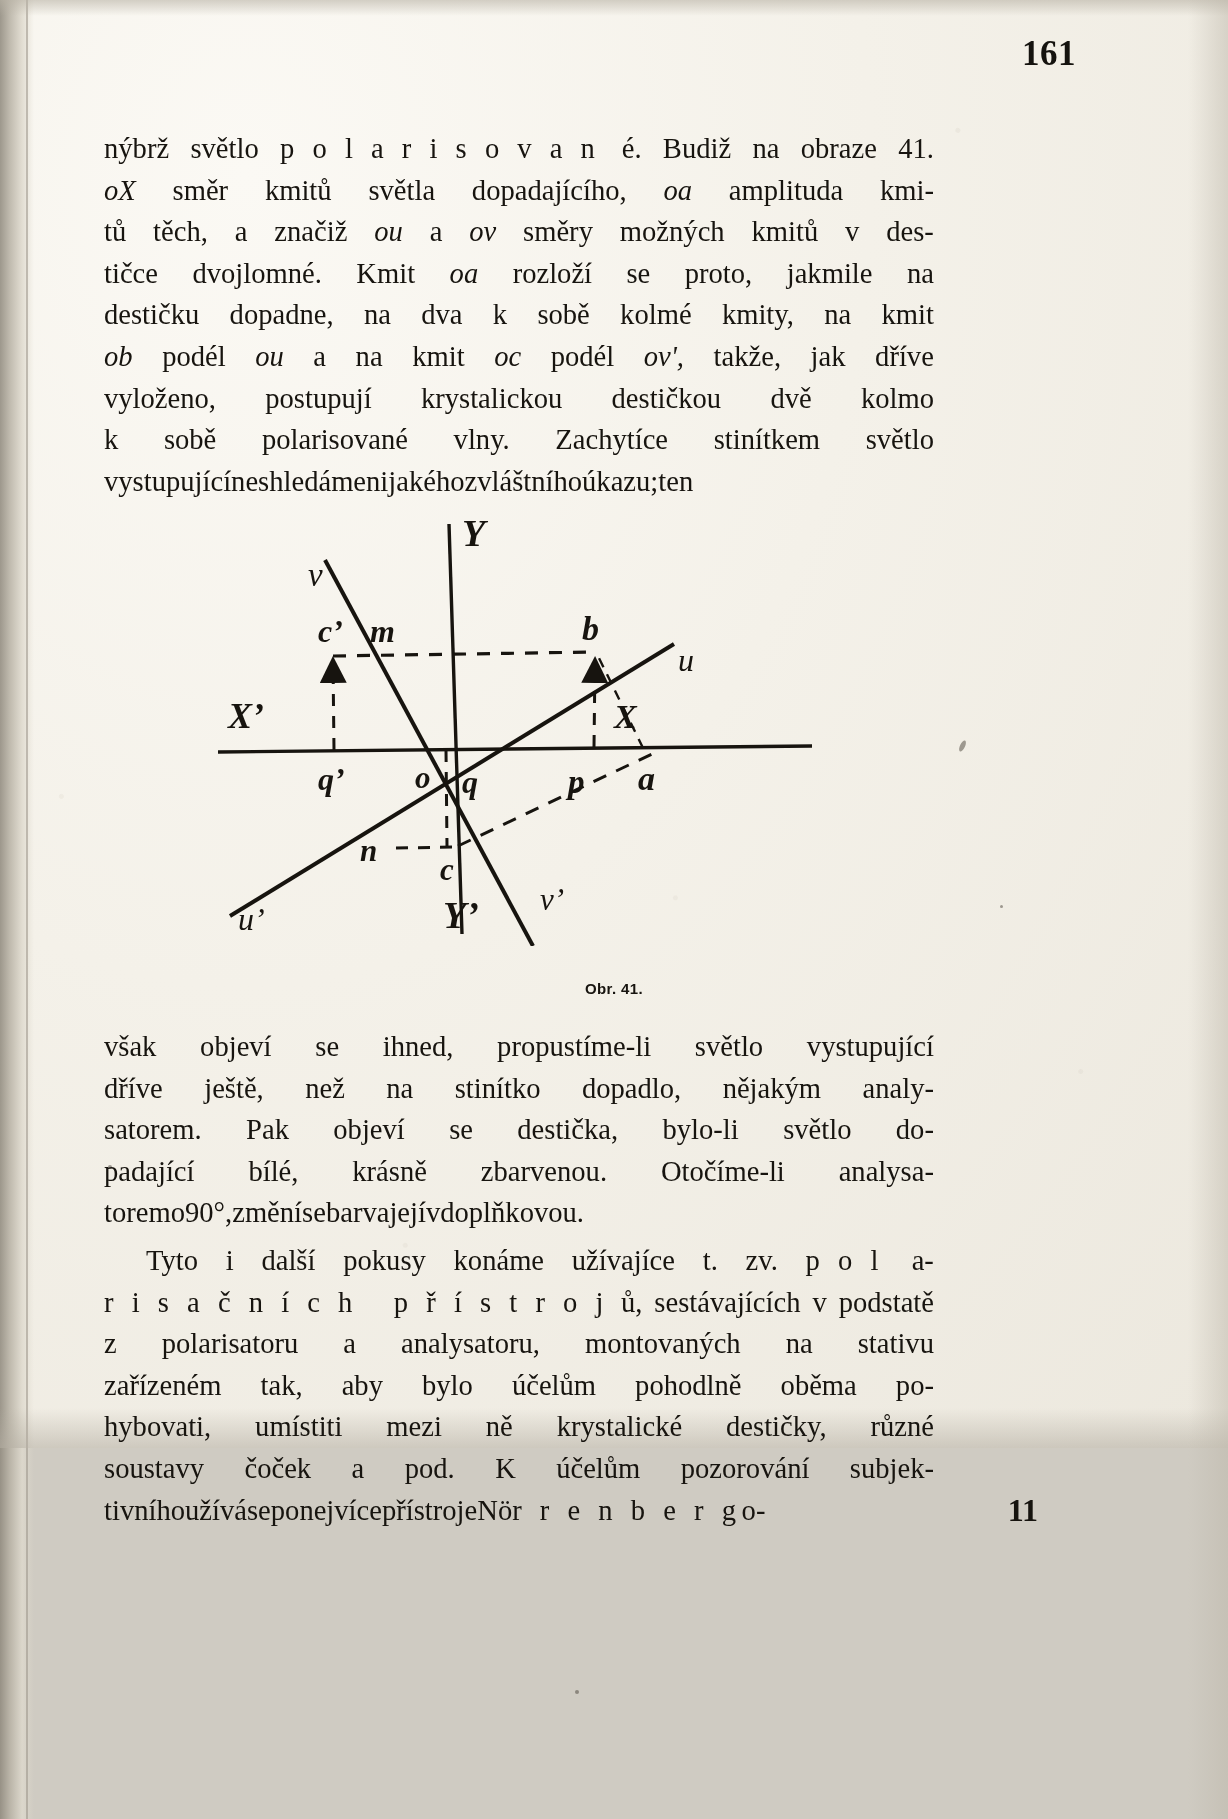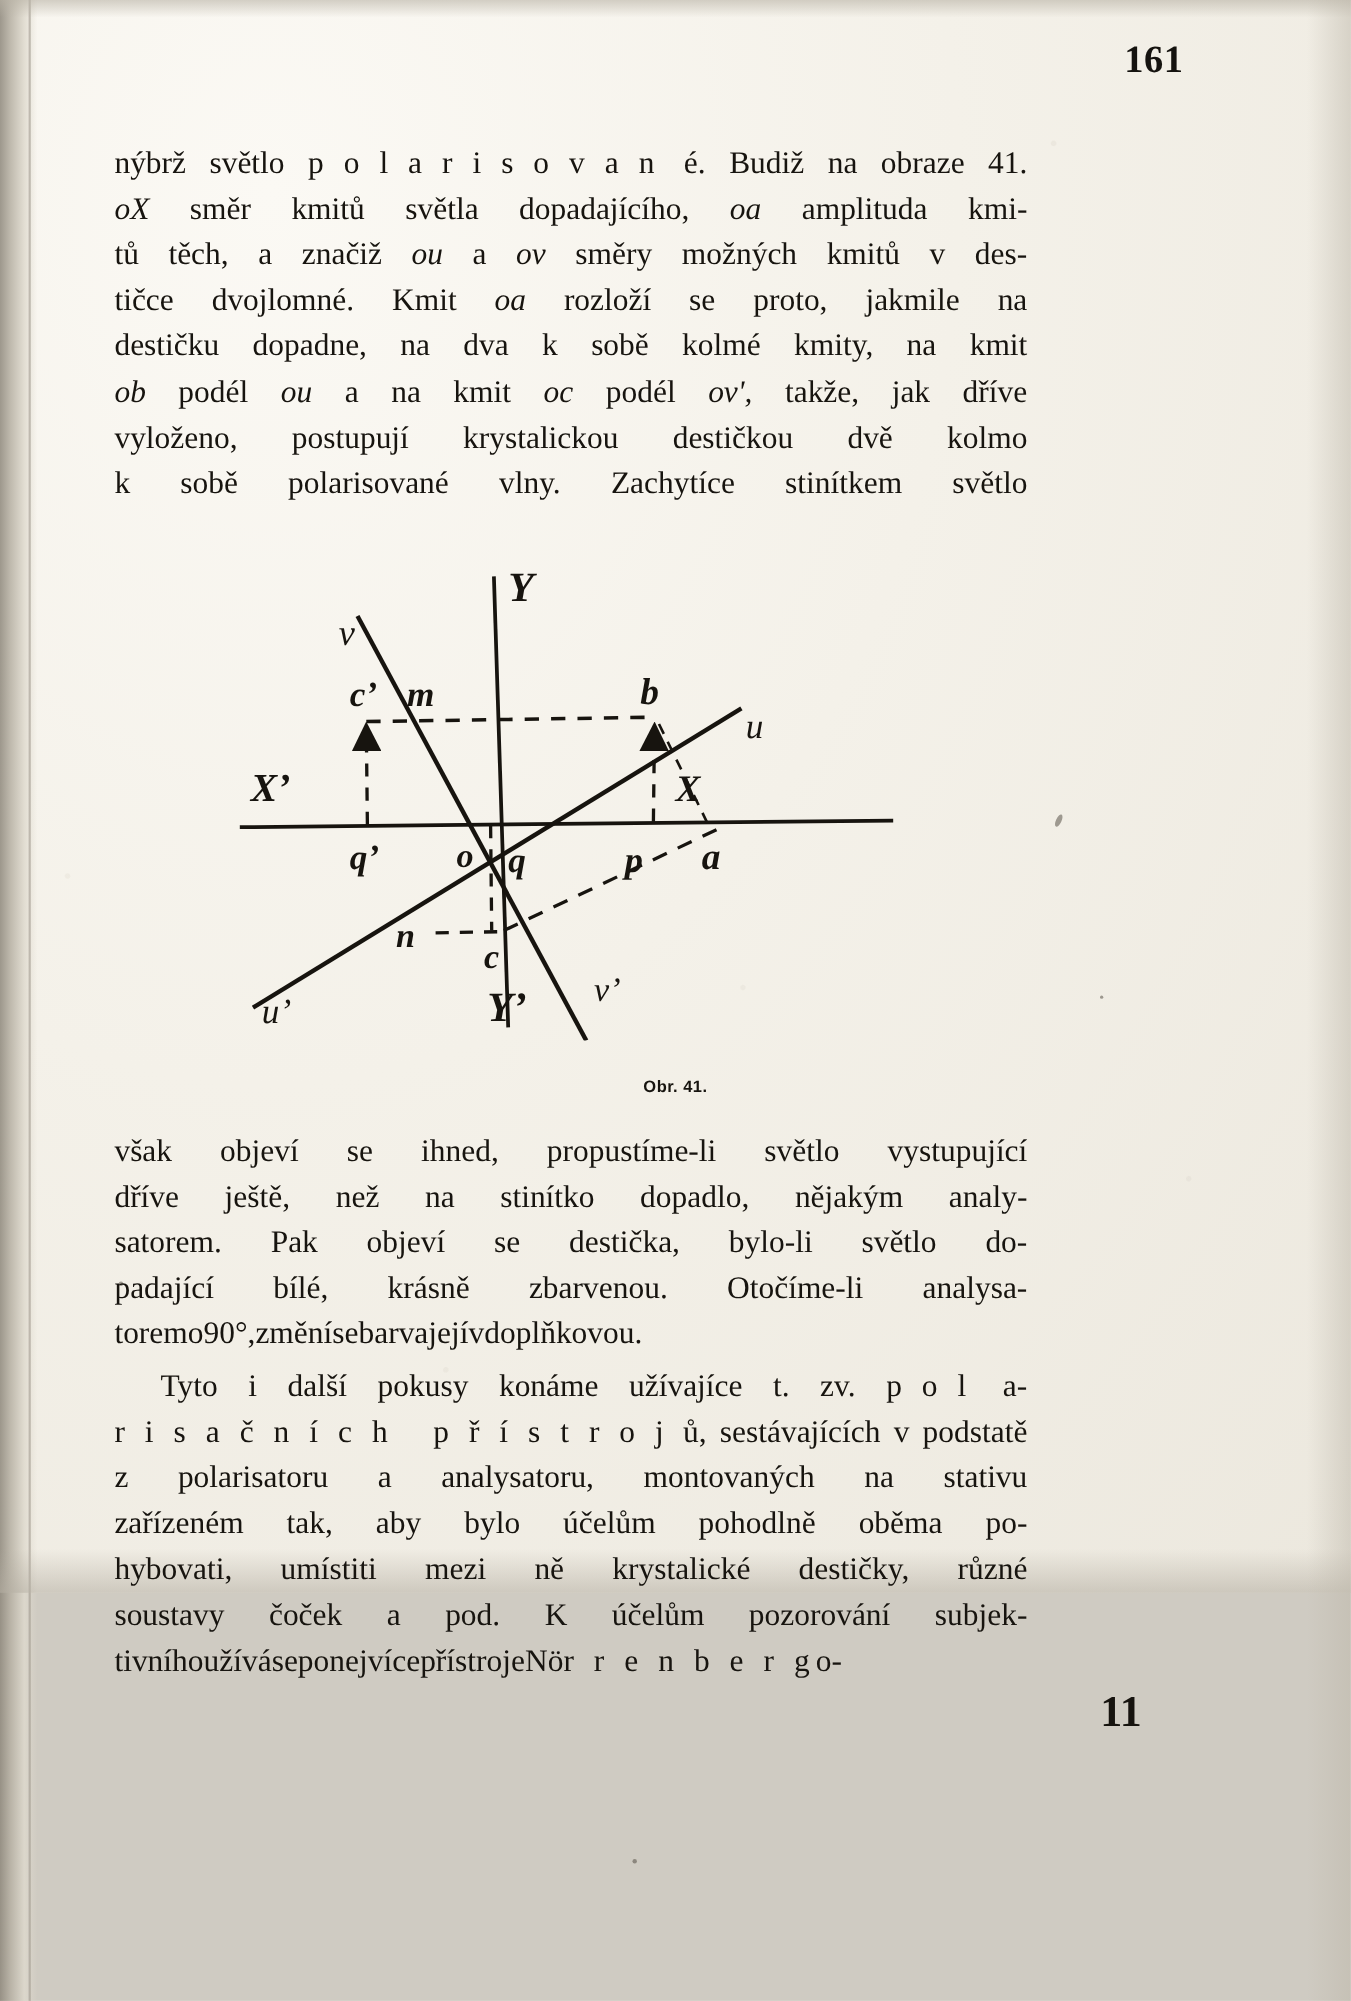--- a/index.html
+++ b/index.html
@@ -84,23 +84,23 @@
     font-weight:bold;font-size:15px;color:#17140f;letter-spacing:.4px;
   }
 
   
   #footer-left{
     position:absolute;left:96px;top:1502px;
     font-family:"Liberation Sans",sans-serif;
     font-weight:bold;font-size:21.5px;color:#16130e;letter-spacing:.1px;
   }
   #footer-right{
-    position:absolute;right:190px;top:1532px;
+    position:absolute;right:190px;top:1492px;
     font-family:"Liberation Serif",serif;
-    font-weight:bold;font-size:40px;color:#16130e;
+    font-weight:bold;font-size:32px;color:#16130e;
   }
 
   
   .speck{position:absolute;background:#4a443a;border-radius:50%;opacity:.5;}
 </style>
 </head>
 <body>
 
 <div id="page">
 
@@ -200,20 +200,21 @@
       </div>
       <div class="ln j">
         <span>k</span>
         <span>sobě</span>
         <span>polarisované</span>
         <span>vlny.</span>
         <span>Zachytíce</span>
         <span>stinítkem</span>
         <span>světlo</span>
       </div>
+      <div class="ln"><span>vystupující</span><span>neshledáme</span><span>nijakého</span><span>zvláštního</span><span>úkazu;</span><span>ten</span></div>
     </div>
 
   <div id="figure">
     <svg width="640" height="430" viewBox="0 0 640 430">
       <defs>
         <marker id="arw" markerWidth="9" markerHeight="9" refX="7" refY="4.5" orient="auto">
           <path d="M0,0 L9,4.5 L0,9 z" fill="#17140f"></path>
         </marker>
       </defs>
       <g stroke="#17140f" fill="none" stroke-linecap="butt">

